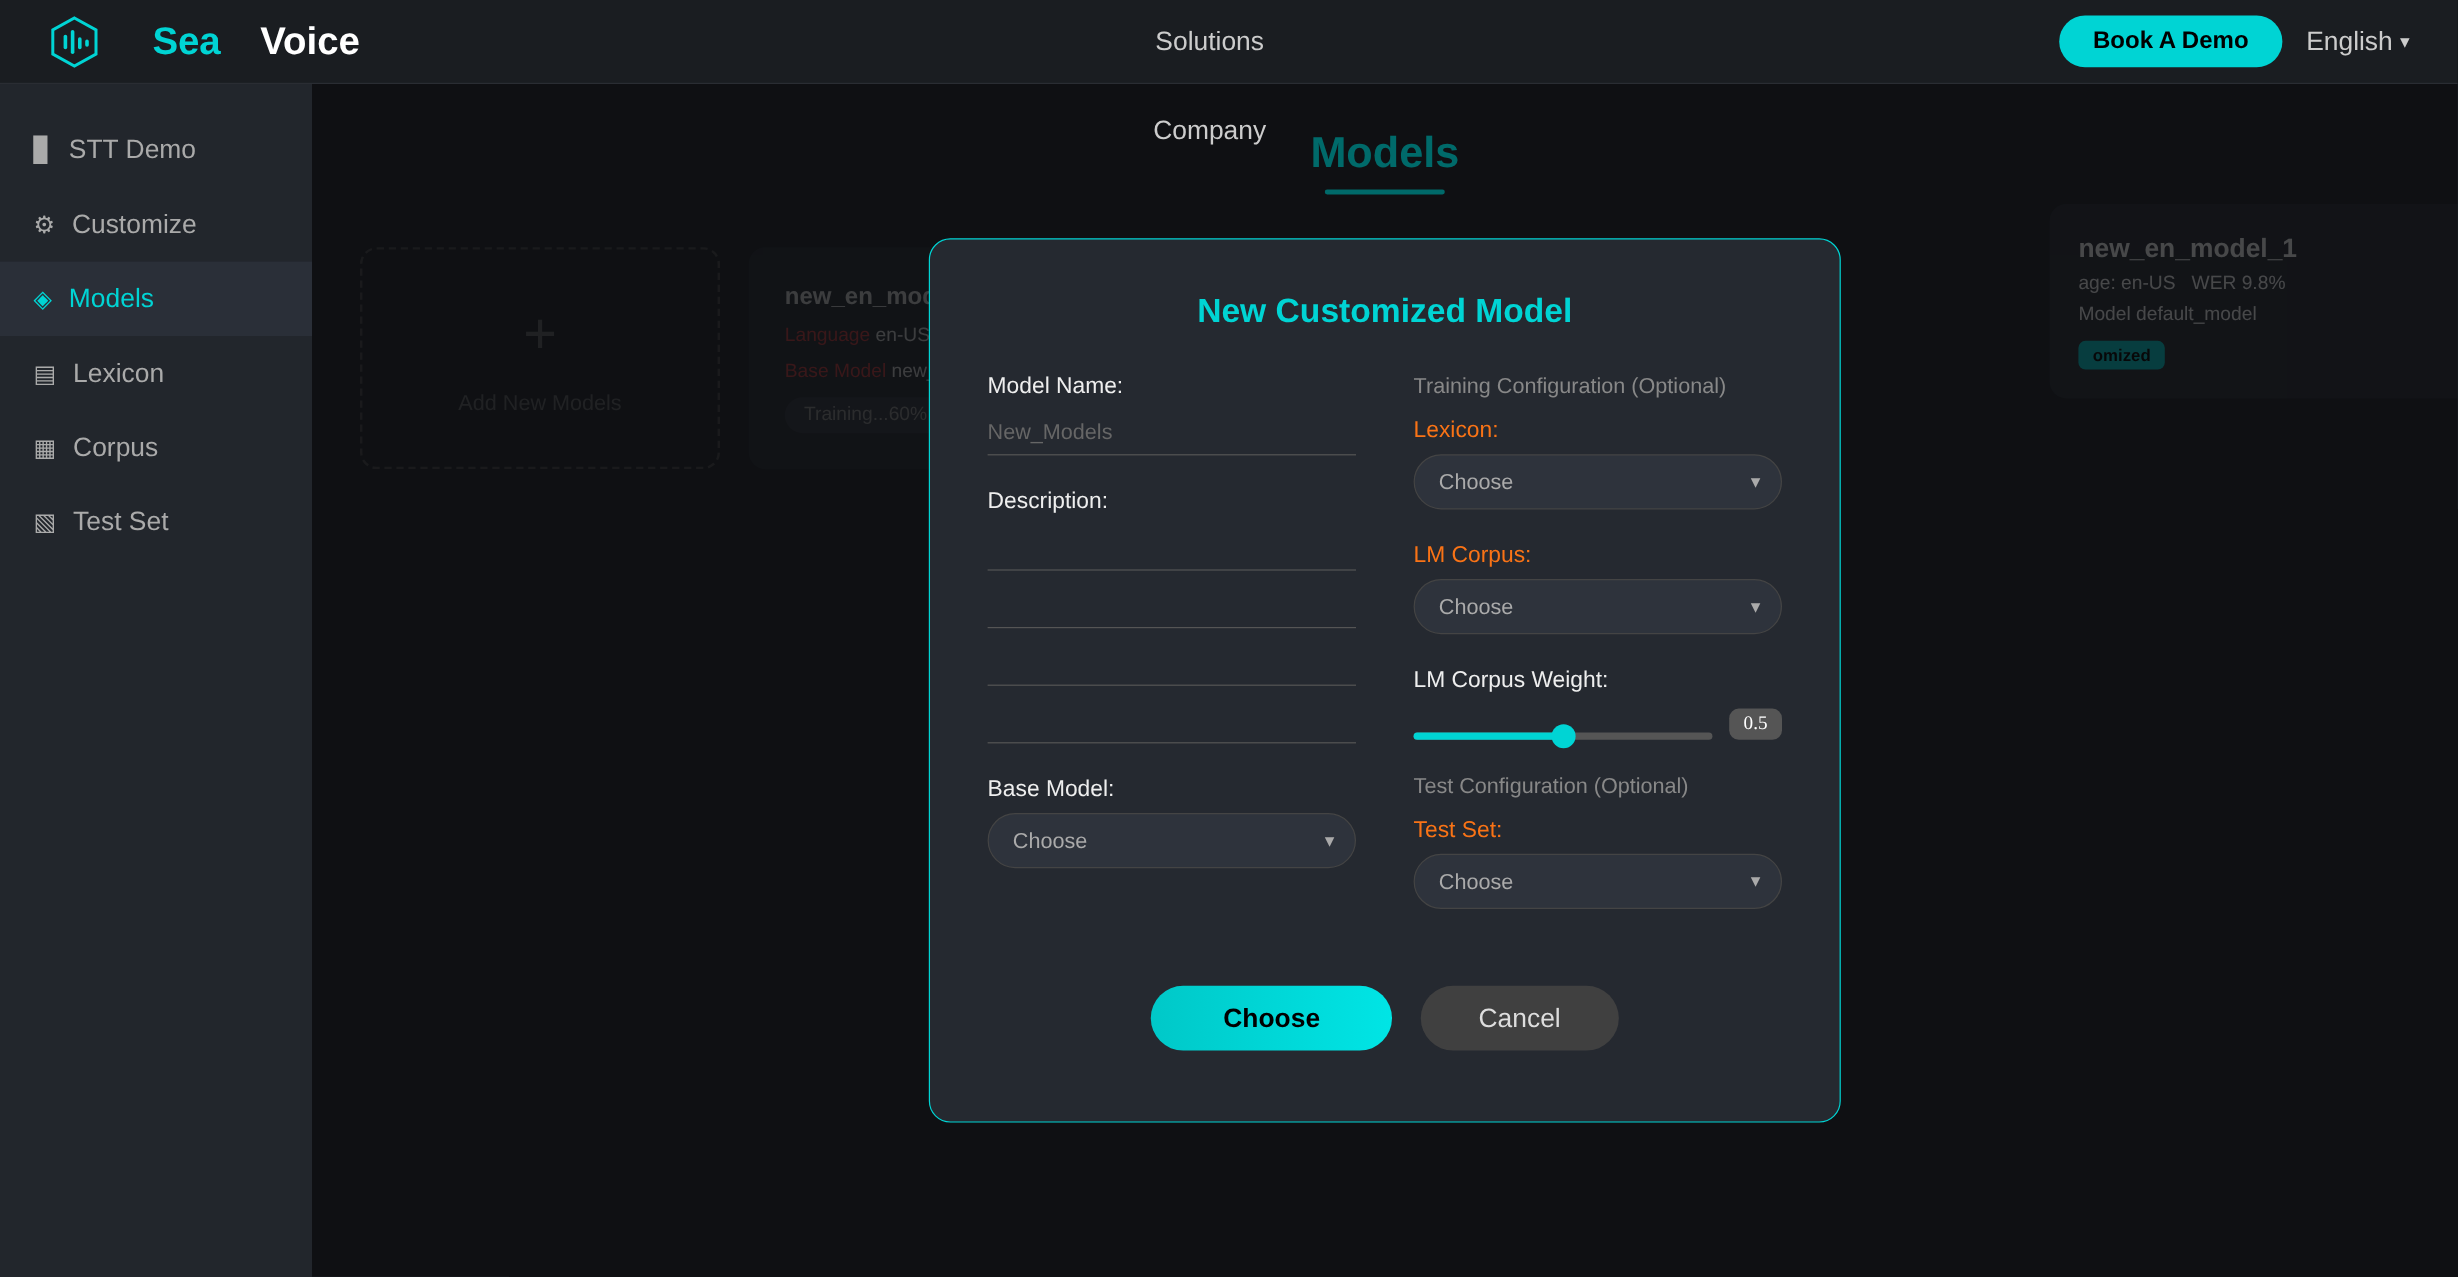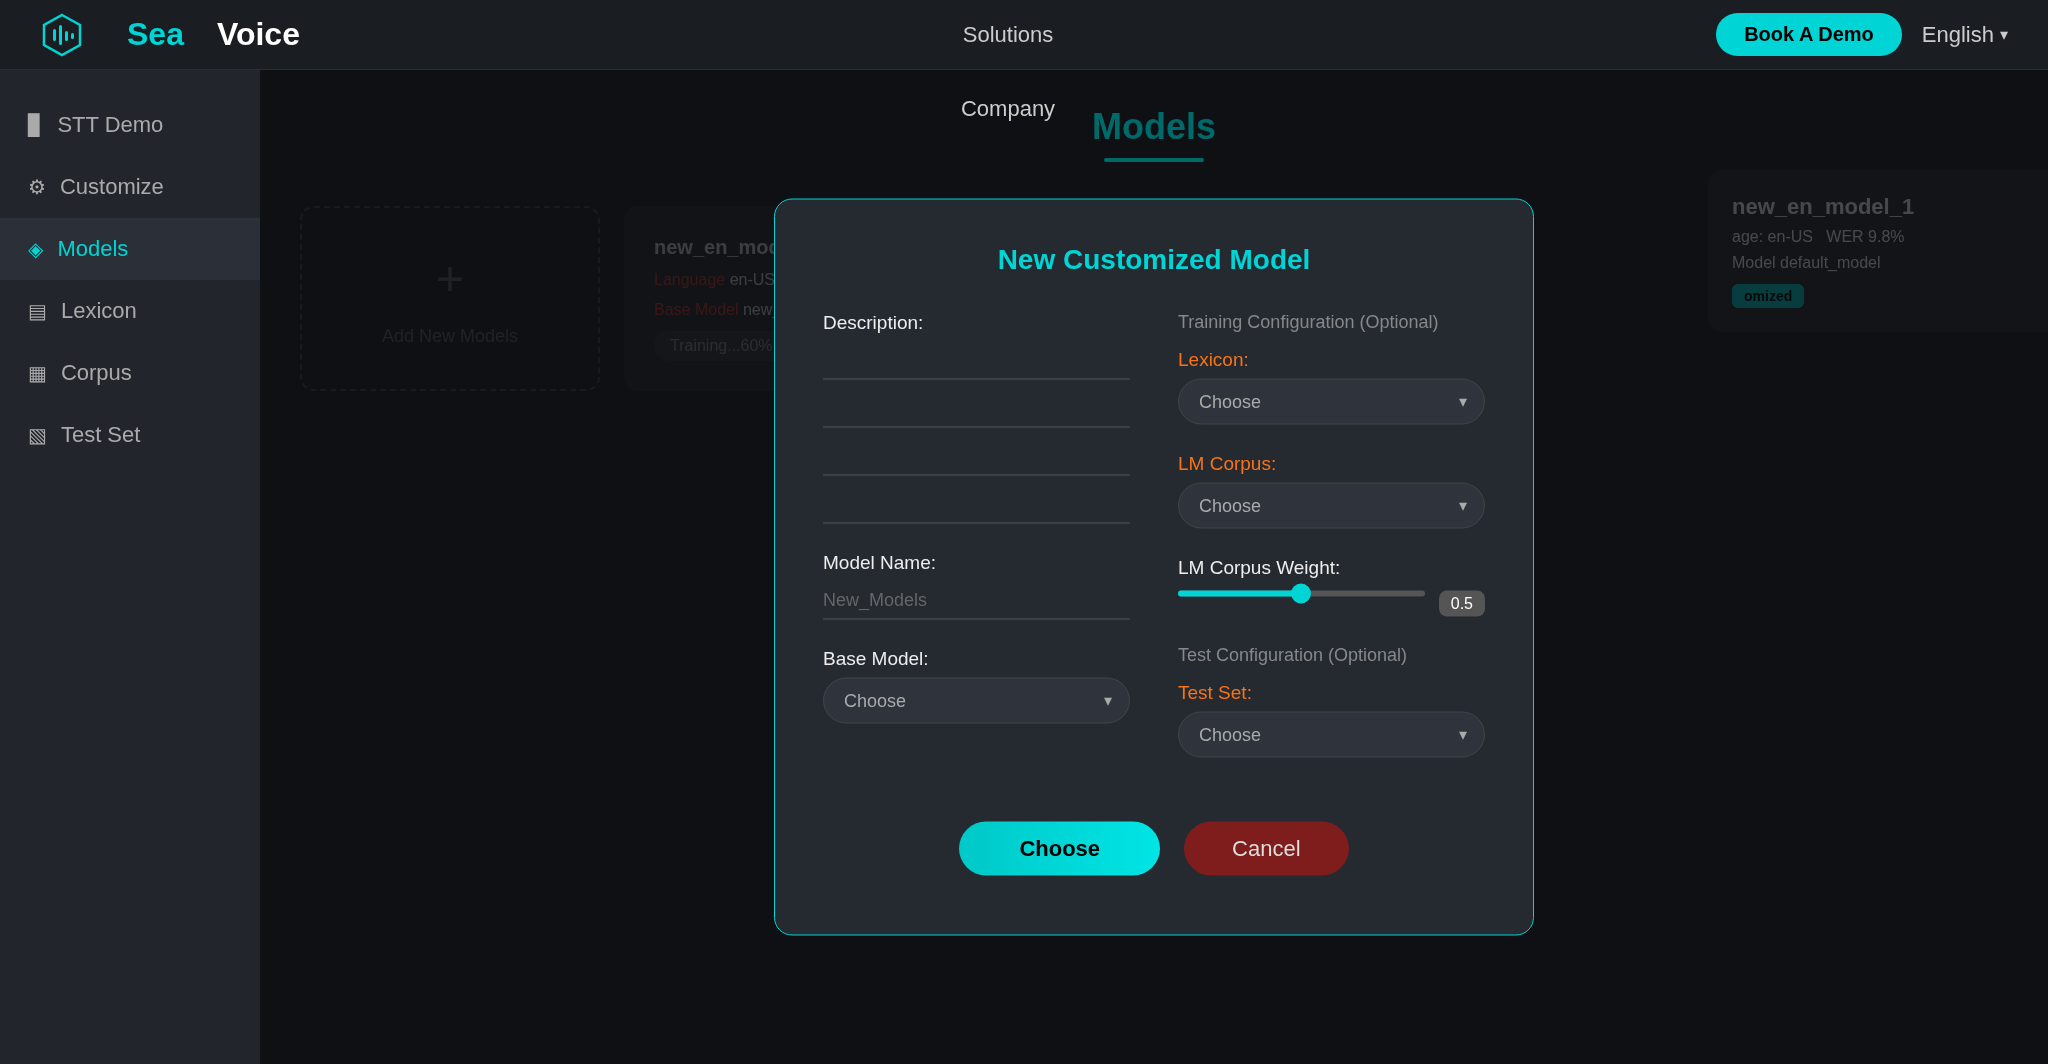--- a/index.html
+++ b/index.html
@@ -293,22 +293,23 @@
     .slider-group {
       margin-bottom: 28px;
     }
     .slider-label {
       font-size: 19px;
       color: #eee;
       margin-bottom: 12px;
     }
     .slider-row {
       display: flex;
-      align-items: flex-start;
+      align-items: flex-end;
       gap: 14px;
+      font-family: Liberation Serif, serif;
     }
     .slider-track {
       flex: 1;
       height: 6px;
       background: #555;
       border-radius: 3px;
       position: relative;
     }
     .slider-fill {
       height: 100%;
@@ -345,21 +346,21 @@
       background: linear-gradient(90deg, #00c8c8, #00e5e5);
       color: #000;
       border: none;
       border-radius: 30px;
       padding: 14px 60px;
       font-size: 22px;
       font-weight: 600;
       cursor: pointer;
     }
     .btn-cancel {
-      background: #7f1d1d;
+      background: #404040;
       color: #ddd;
       border: none;
       border-radius: 30px;
       padding: 14px 48px;
       font-size: 22px;
       cursor: pointer;
     }
   </style>
 </head>
 <body>
@@ -455,31 +456,31 @@
   </div>
 
   <div class="overlay-backdrop"></div>
 
   <div class="modal">
     <div class="modal-title">New Customized Model</div>
     <div class="modal-body">
 
       <div class="modal-left">
         <div class="form-group">
+          <label class="form-label">Model Name:</label>
+          <input class="form-input" type="text" placeholder="New_Models" style="">
+        </div>
+        <div class="form-group">
           <label class="form-label">Description:</label>
           <div class="desc-lines">
             <input class="form-input" type="text" style="">
             <input class="form-input" type="text" style="">
             <input class="form-input" type="text" style="">
             <input class="form-input" type="text" style="">
           </div>
-        </div>
-        <div class="form-group">
-          <label class="form-label">Model Name:</label>
-          <input class="form-input" type="text" placeholder="New_Models" style="">
         </div>
         <div class="form-group">
           <label class="form-label">Base Model:</label>
           <div class="select-wrapper">
             <select class="form-select">
               <option>Choose</option>
             </select>
             <span class="select-chevron">▾</span>
           </div>
         </div>

